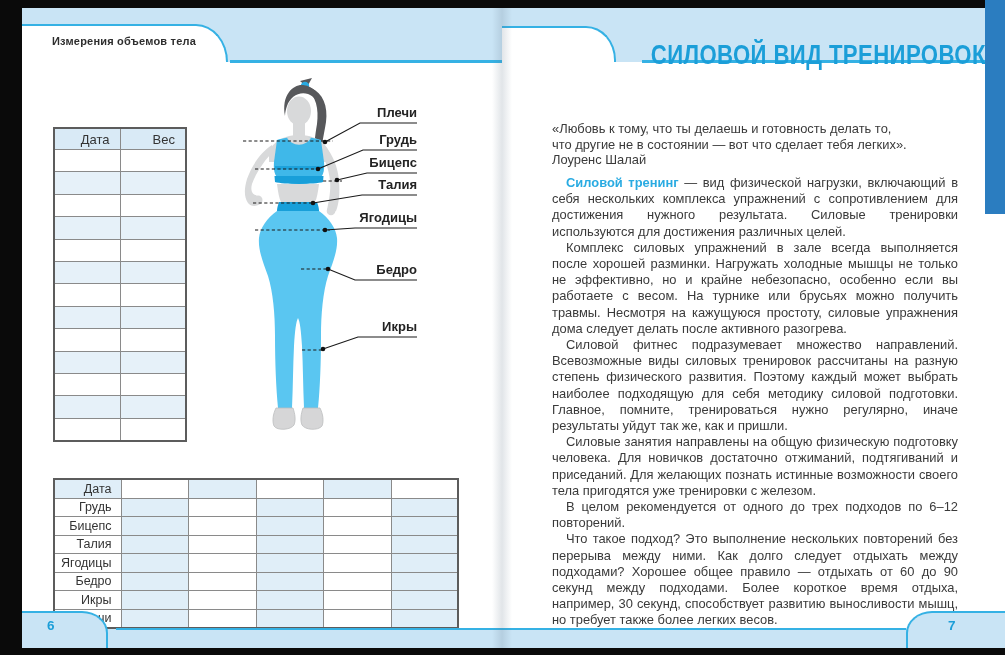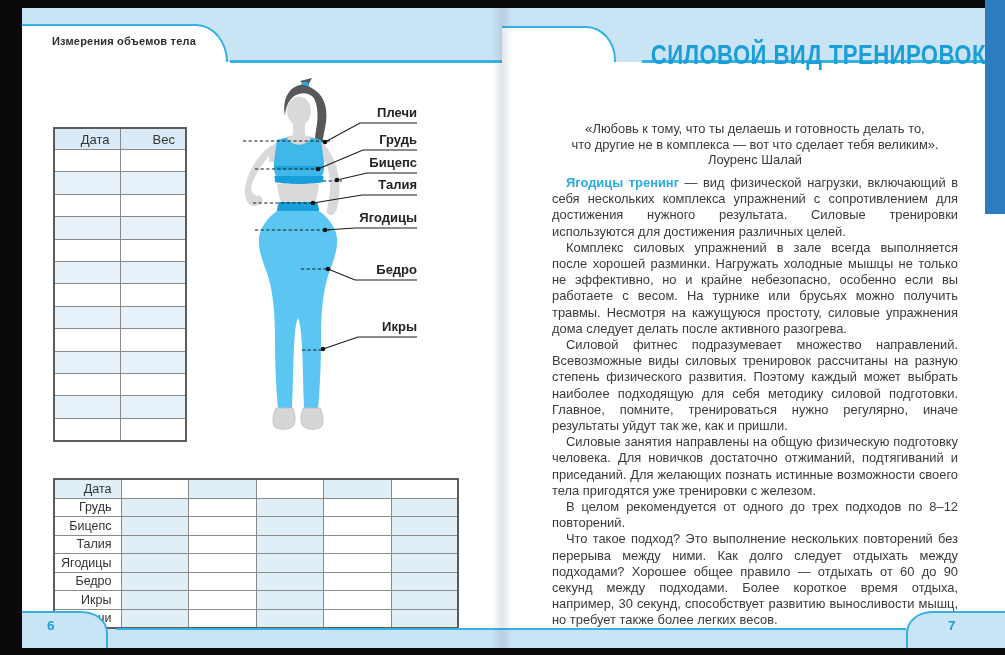--- a/index.html
+++ b/index.html
@@ -36,21 +36,21 @@
   #weight-table td{height:21.4px;}
   #weight-table tr.shaded td{background:#e6f1f9;}
   #measure-table{position:absolute;left:53px;top:447px;width:404px;border:2px solid #5c5c5c;}
   #measure-table td{border:1px solid #8a8a8a;height:17.5px;padding:0;font-size:12.5px;color:#333;}
   #measure-table td.rowlab{text-align:right;padding-right:9px;}
   #measure-table td.shadedCell{background:#e0eef8;}
   
   #figure-wrap{position:absolute;left:215px;top:78px;width:230px;height:355px;}
   .fig-label{position:absolute;left:337px;width:80px;text-align:right;font-size:13px;font-weight:700;color:#232323;}
   
-  .quote{position:absolute;left:552px;top:121px;width:406px;text-align:center;
+  .quote{position:absolute;left:552px;top:121px;width:406px;text-align:left;
          font-size:12.9px;line-height:15.5px;color:#3a3a3a;}
   .quote-author{}
   .bodytext{position:absolute;left:552px;top:175px;width:406px;font-size:12.9px;line-height:16.2px;
          color:#3a3a3a;text-align:justify;}
   .bodytext p{margin:0;text-indent:14px;}
   .lead-term{color:#29abe2;font-weight:700;}
 </style>
 </head>
 <body>
 
@@ -268,30 +268,30 @@
           <td></td>
           <td class="shadedCell"></td>
           <td></td>
           <td class="shadedCell"></td>
         </tr>
       </tbody>
   </table>
 
   <div class="quote">
     <div>«Любовь к тому, что ты делаешь и готовность делать то,</div>
-    <div>что другие не в комплекса — вот что сделает тебя великим».</div>
+    <div>что другие не в состоянии — вот что сделает тебя легких».</div>
     <div class="quote-author">Лоуренс Шалай</div>
   </div>
 
   <div class="bodytext">
-    <p><span class="lead-term">Ягодицы тренинг</span><span> — вид физической нагрузки, включающий в себя нескольких комплекса упражнений с сопротивлением для достижения нужного результата. Силовые тренировки используются для достижения различных целей.</span></p>
+    <p><span class="lead-term">Силовой тренинг</span><span> — вид физической нагрузки, включающий в себя нескольких комплекса упражнений с сопротивлением для достижения нужного результата. Силовые тренировки используются для достижения различных целей.</span></p>
     <p>Комплекс силовых упражнений в зале всегда выполняется после хорошей разминки. Нагружать холодные мышцы не только не эффективно, но и крайне небезопасно, особенно если вы работаете с весом. На турнике или брусьях можно получить травмы. Несмотря на кажущуюся простоту, силовые упражнения дома следует делать после активного разогрева.</p>
     <p>Силовой фитнес подразумевает множество направлений. Всевозможные виды силовых тренировок рассчитаны на разную степень физического развития. Поэтому каждый может выбрать наиболее подходящую для себя методику силовой подготовки. Главное, помните, тренироваться нужно регулярно, иначе результаты уйдут так же, как и пришли.</p>
     <p>Силовые занятия направлены на общую физическую подготовку человека. Для новичков достаточно отжиманий, подтягиваний и приседаний. Для желающих познать истинные возможности своего тела пригодятся уже тренировки с железом.</p>
-    <p>В целом рекомендуется от одного до трех подходов по 8–12 повторений.</p>
+    <p>В целом рекомендуется от одного до трех подходов по 6–12 повторений.</p>
     <p>Что такое подход? Это выполнение нескольких повторений без перерыва между ними. Как долго следует отдыхать между подходами? Хорошее общее правило — отдыхать от 60 до 90 секунд между подходами. Более короткое время отдыха, например, 30 секунд, способствует развитию выносливости мышц, но требует также более легких весов.</p>
 
   </div>
 
   <div class="band-bottom"></div>
   <div class="band-line" style="left:116px;top:627.5px;width:790px;"></div>
   <div class="tab-page left"></div>
   <div class="tab-page right"></div>
   <div class="pagenum" style="left:47px;">6</div>
   <div class="pagenum" style="left:948px;">7</div>

